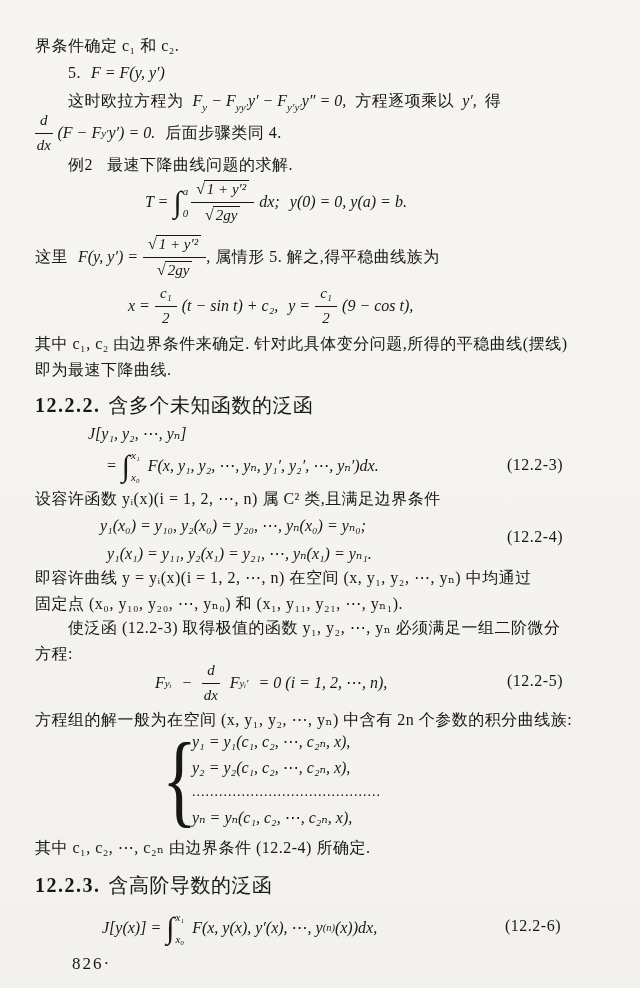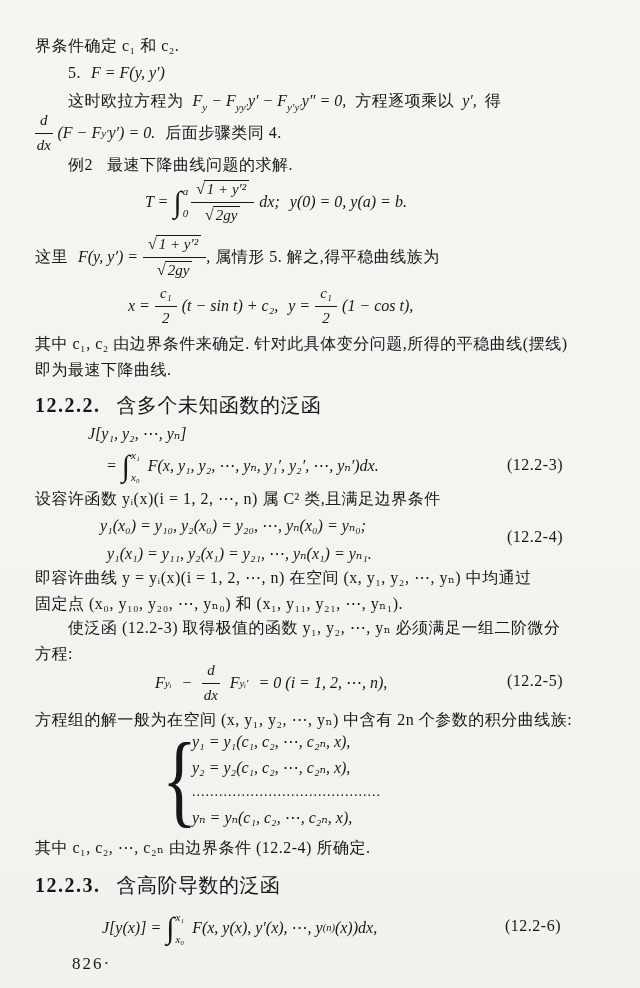--- a/index.html
+++ b/index.html
@@ -11,21 +11,21 @@
     position:relative;
     overflow:hidden;
   }
   .page{position:absolute;inset:0;background:linear-gradient(180deg,#f6f5f1 0%,#f4f3ef 60%,#f2f1ed 100%)}
   .line{position:absolute;white-space:nowrap;font-size:16px;line-height:1.3}
   .flexline{display:flex;align-items:center}
   .cn{font-style:normal;letter-spacing:.5px;font-weight:500}
   .m{font-style:italic}
   .b{font-weight:normal}
   .heading{font-size:20px;font-weight:bold;letter-spacing:1.5px}
-  .heading .hnum{font-style:normal;margin-right:16px}
+  .heading .hnum{font-style:normal;margin-right:8px}
   .msub{font-size:11px;font-style:italic;vertical-align:-5px;letter-spacing:0}
   .msup{font-size:10.5px;font-style:italic;vertical-align:7px;letter-spacing:0}
   .frac{display:inline-flex;flex-direction:column;align-items:center;font-size:15px;font-style:italic}
   .fnum{display:block;border-bottom:1.4px solid #181715;padding:0 5px 2px;text-align:center}
   .fden{display:block;padding-top:2px;text-align:left}
   .rad{font-style:normal;font-size:1.05em;margin-right:-1px}
   .radicand{border-top:1.4px solid #181715;padding:0 3px}
   .bigint{font-size:30px;font-style:normal;line-height:1;font-weight:400}
   .lims{display:inline-flex;flex-direction:column;justify-content:space-between;height:36px;font-size:11px;font-style:italic;margin:0 3px 0 1px}
   .eqlabel{position:absolute;font-style:normal;font-size:16px;letter-spacing:.5px;white-space:nowrap}
@@ -105,21 +105,21 @@
     <span class="frac mls">
       <span class="fnum">c₁</span>
       <span class="fden">2</span>
     </span>
     <span class="m mls">(t − sin t) + c₂,</span>
     <span class="m ml">y =</span>
     <span class="frac mls">
       <span class="fnum">c₁</span>
       <span class="fden">2</span>
     </span>
-    <span class="m mls">(1 − cos t),</span>
+    <span class="m mls">(9 − cos t),</span>
   </div>
 
   <div class="line cn" style="top:334px;left:35px">其中 c₁, c₂ 由边界条件来确定.  针对此具体变分问题,所得的平稳曲线(摆线)</div>
   <div class="line cn" style="top:360px;left:35px">即为最速下降曲线.</div>
 
   <div class="line heading" style="top:392px;left:35px">
     <span class="hnum">12.2.2.</span><span class="cn">含多个未知函数的泛函</span>
   </div>
 
   <div class="line m" style="top:424px;left:88px">J[y₁, y₂, ⋯, yₙ]</div>

